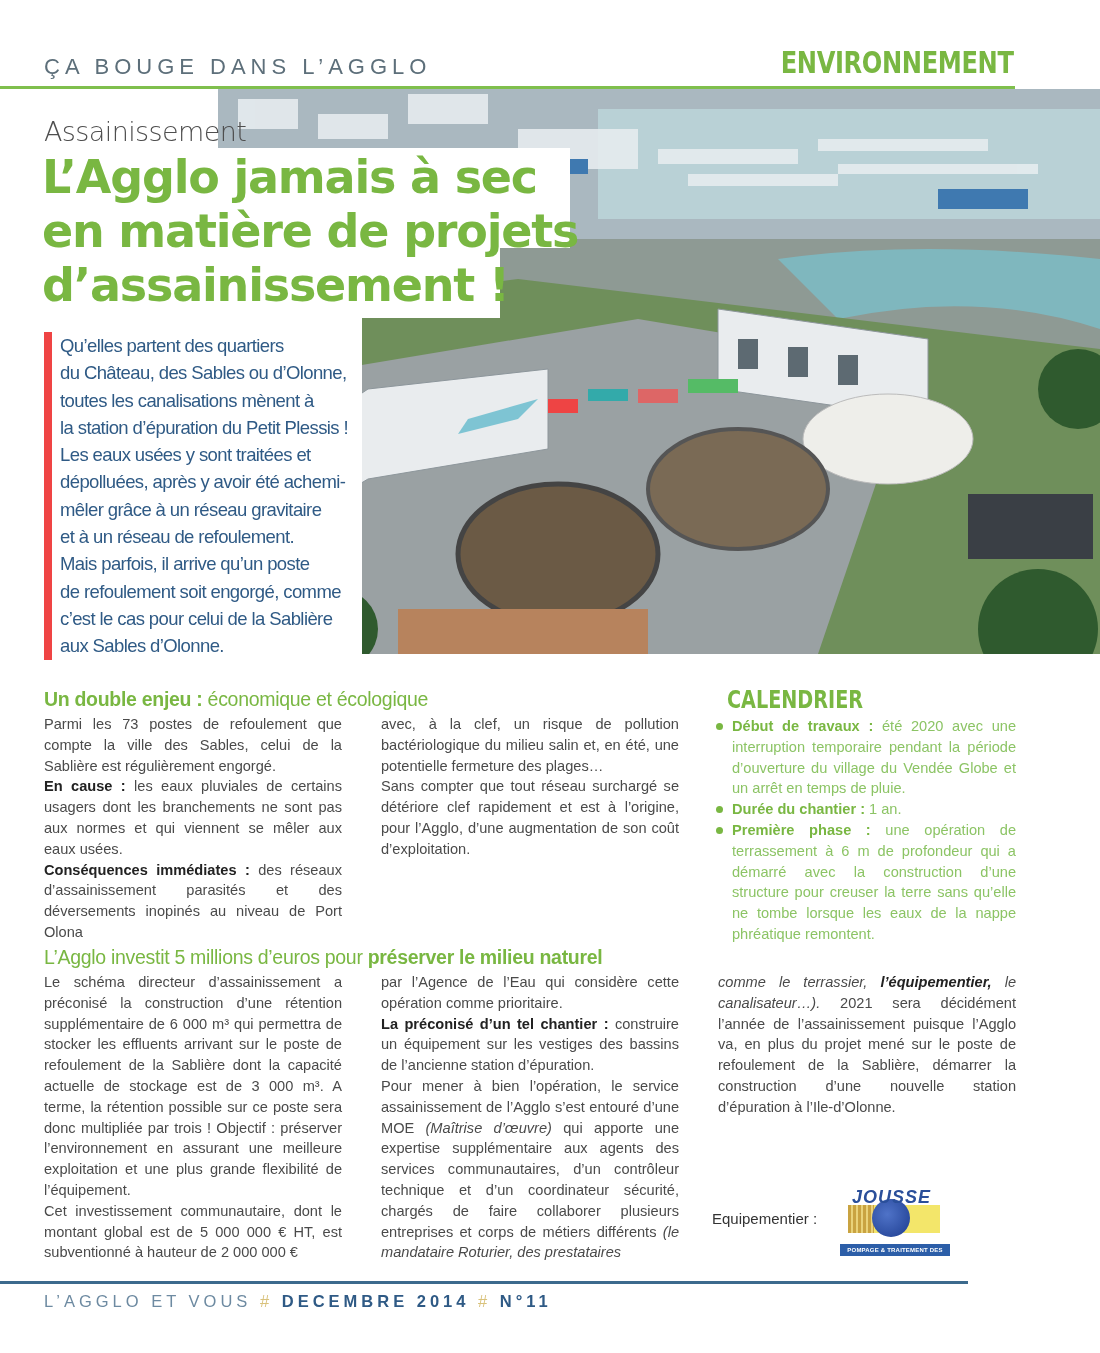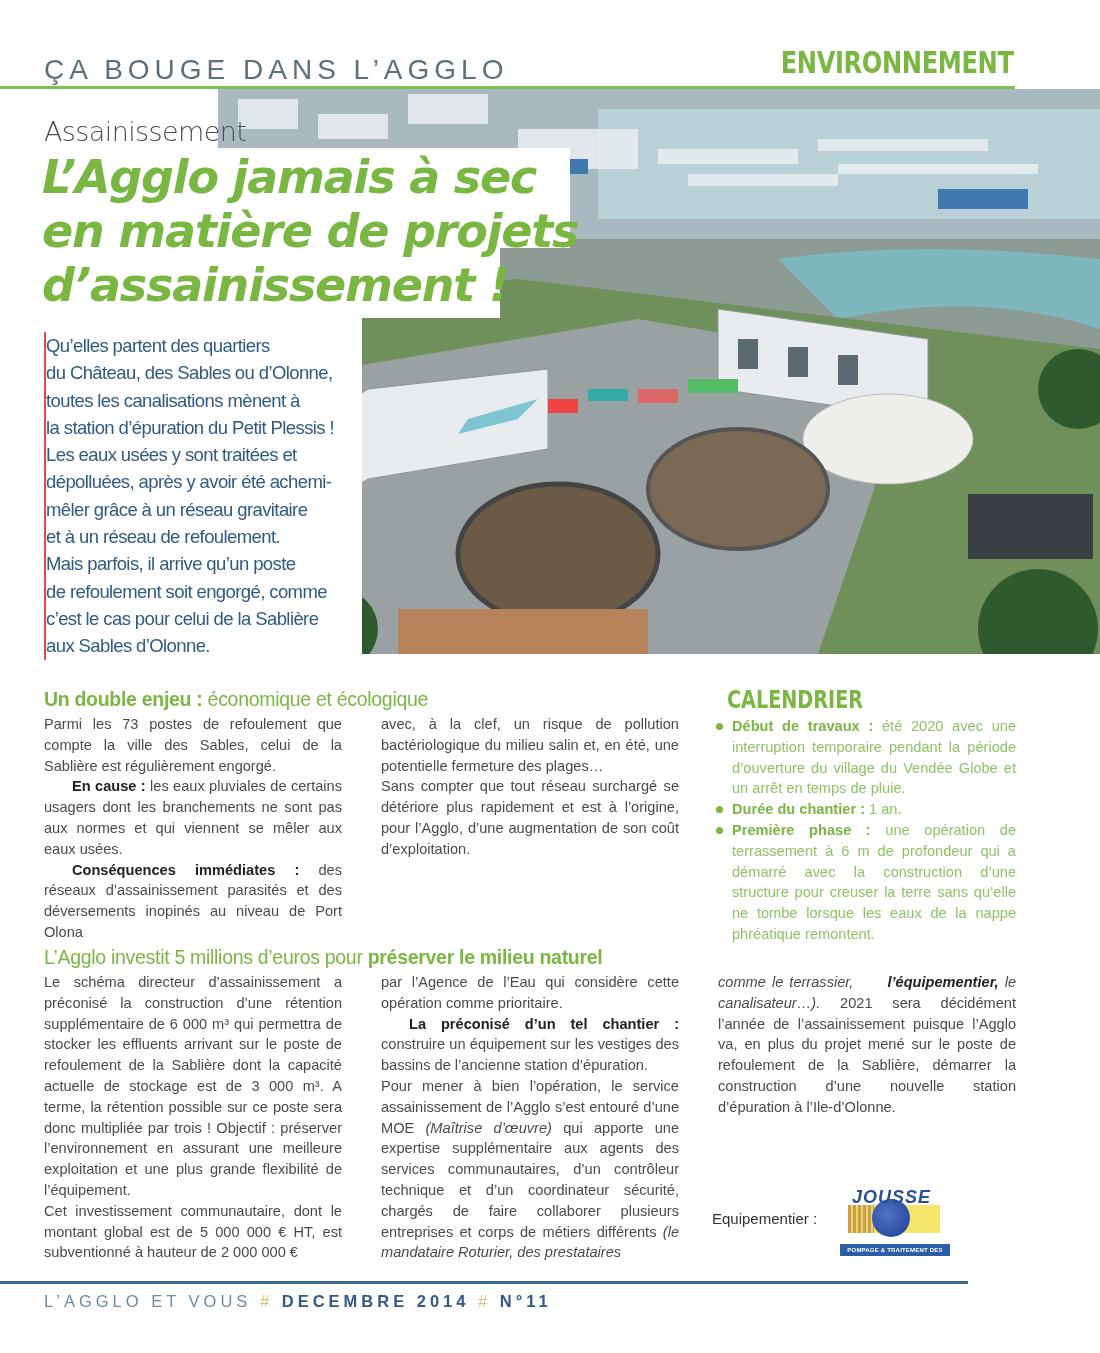--- a/index.html
+++ b/index.html
@@ -1,57 +1,57 @@
 <!DOCTYPE html>
 <html><head>
 <meta charset="utf-8">
 <style>
   html, body { margin: 0; padding: 0; background: #ffffff; }
   body { width: 1100px; height: 1353px; position: relative; overflow: hidden;
          font-family: "Liberation Sans", "DejaVu Sans", sans-serif; color: #3c3c3c; }
 
   
-  .rubric { position: absolute; left: 44px; top: 54px; font-size: 28px; letter-spacing: 5px;
+  .rubric { position: absolute; left: 44px; top: 54px; font-size: 22px; letter-spacing: 5px;
             color: #5d6f7a; font-weight: 300; }
   .section-tag { position: absolute; right: 86px; top: 44px; font-size: 31px; font-weight: 700;
                  color: #79b742; letter-spacing: -0.5px; transform: scaleX(0.78); transform-origin: right center;
                  font-family: "DejaVu Sans", sans-serif; }
   .header-rule { position: absolute; left: 0; top: 86px; width: 1015px; height: 3px; background: #7fbf4d; }
 
   
   .photo { position: absolute; left: 218px; top: 89px; width: 882px; height: 565px; overflow: hidden;
            background: #8aa0a8; }
   .photo svg { display: block; }
 
   
   .headline-box-1 { position: absolute; left: 0; top: 148px; width: 570px; height: 100px; background: #fff; }
   .headline-box-2 { position: absolute; left: 0; top: 248px; width: 500px; height: 70px; background: #fff; }
   .headline-box-0 { position: absolute; left: 0; top: 89px; width: 218px; height: 60px; background: #fff; }
   .headline-box-lead { position: absolute; left: 0; top: 318px; width: 362px; height: 340px; background: #fff; }
 
   .kicker { position: absolute; left: 44px; top: 116px; font-size: 27px; color: #4f4f4f; font-weight: 300;
             font-family: "DejaVu Sans", sans-serif; letter-spacing: -0.6px; }
   .headline { position: absolute; left: 42px; top: 150px; margin: 0; font-size: 46px; line-height: 54px;
-              color: #79b742; font-weight: 700; letter-spacing: -1.2px; font-family: "DejaVu Sans", sans-serif; font-style: italic; }
+              color: #79b742; font-weight: 700; letter-spacing: -1.2px; font-family: "DejaVu Sans", sans-serif; }
   .headline span { display: block; white-space: nowrap; }
 
   
-  .lead { position: absolute; left: 44px; top: 332px; width: 310px; border-left: 2px solid #ef4444;
-          }
+  .lead { position: absolute; left: 44px; top: 332px; width: 310px; border-left: 8px solid #ef4444;
+          padding-left: 8px; }
   .lead p { margin: 0; font-size: 18.5px; line-height: 27.3px; color: #2f5a85; letter-spacing: -0.6px;
             white-space: nowrap; }
 
   
   .h2 { position: absolute; font-size: 19.5px; color: #79b742; white-space: nowrap; letter-spacing: -0.3px; }
   .h2 b { font-weight: 700; }
   .h2 .light { font-weight: 400; }
 
   .col { position: absolute; font-size: 14.6px; line-height: 20.8px; color: #4a4a4a; text-align: justify; }
   .col p { margin: 0; }
-  .col b { color: #222; margin-left: 28px; }
+  .col b { color: #222; }
   .col i { font-style: italic; }
 
   .cal-title { position: absolute; left: 727px; top: 686px; font-size: 24px; font-weight: 700; color: #79b742;
                transform: scaleX(0.8); transform-origin: left center; font-family: "DejaVu Sans", sans-serif; }
   .cal-list { position: absolute; left: 712px; top: 716px; width: 304px; margin: 0; padding: 0; list-style: none; }
   .cal-list li { position: relative; padding-left: 20px; font-size: 14.6px; line-height: 20.8px; color: #8cc465;
                  text-align: justify; }
   .cal-list li::before { content: ""; position: absolute; left: 4px; top: 7px; width: 7px; height: 7px;
                          border-radius: 50%; background: #79b742; }
   .cal-list b { color: #79b742; }
@@ -183,21 +183,21 @@
 </div>
 
 <div class="col" style="left:44px; top:714px; width:298px;">
   <p>Parmi les 73 postes de refoulement que compte la ville des Sables, celui de la Sablière est régulièrement engorgé.</p>
   <p><b>En cause :</b><span> les eaux pluviales de certains usagers dont les branchements ne sont pas aux normes et qui viennent se mêler aux eaux usées.</span></p>
   <p><b>Conséquences immédiates :</b><span> des réseaux d’assainissement parasités et des déversements inopinés au niveau de Port Olona</span></p>
 </div>
 
 <div class="col" style="left:381px; top:714px; width:298px;">
   <p>avec, à la clef, un risque de pollution bactériologique du milieu salin et, en été, une potentielle fermeture des plages…</p>
-  <p>Sans compter que tout réseau surchargé se détériore plus rapidement et est à l’origine, pour l’Agglo, d’une augmentation de son coût d’exploitation.</p>
+  <p>Sans compter que tout réseau surchargé se détériore clef rapidement et est à l’origine, pour l’Agglo, d’une augmentation de son coût d’exploitation.</p>
 </div>
 
 <div class="cal-title">CALENDRIER</div>
 <ul class="cal-list">
   <li><b>Début de travaux :</b><span> été 2020 avec une interruption temporaire pendant la période d’ouverture du village du Vendée Globe et un arrêt en temps de pluie.</span></li>
   <li><b>Durée du chantier :</b><span> 1 an.</span></li>
   <li><b>Première phase :</b><span> une opération de terrassement à 6 m de profondeur qui a démarré avec la construction d’une structure pour creuser la terre sans qu’elle ne tombe lorsque les eaux de la nappe phréatique remontent.</span></li>
 </ul>
 
 <div class="h2" style="left:44px; top:946px;">

